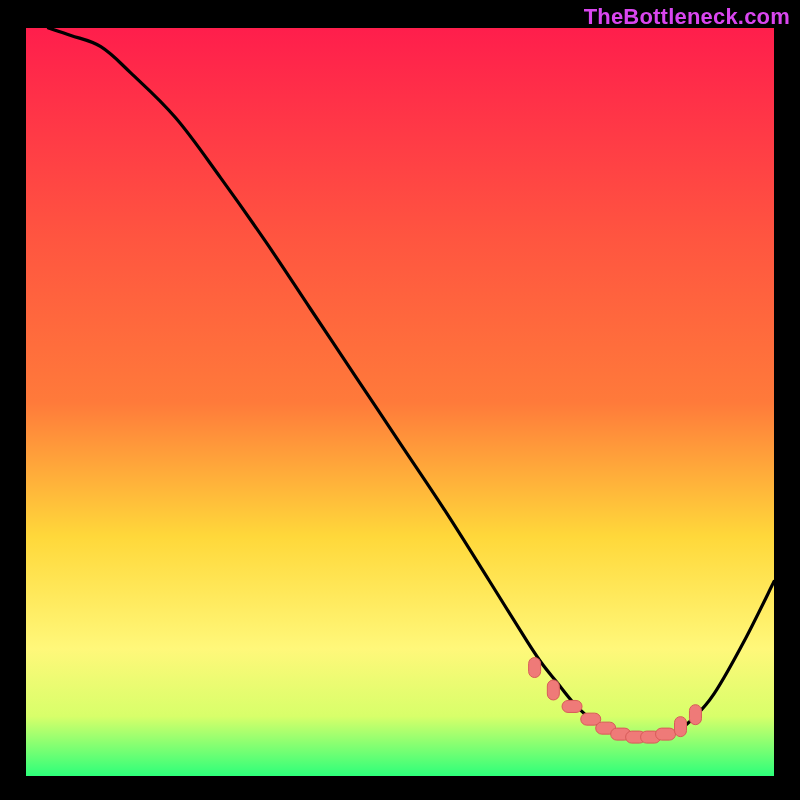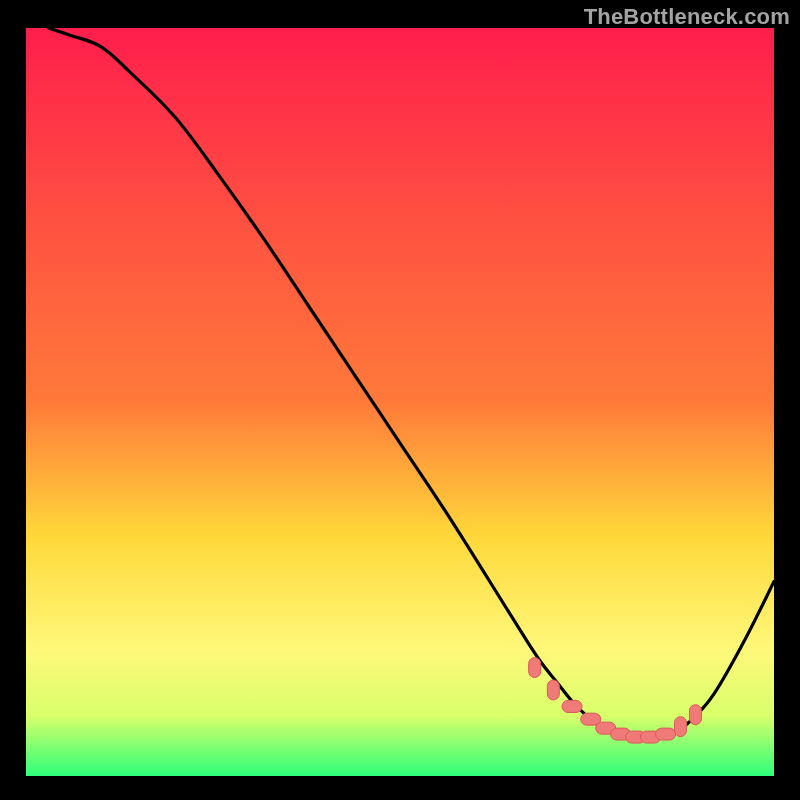--- a/index.html
+++ b/index.html
@@ -14,21 +14,21 @@
   .outer {
     position: relative;
     width: 800px;
     height: 800px;
     background: #000;
   }
   .watermark {
     position: absolute;
     top: 4px;
     right: 10px;
-    color: #a3a3a3;
+    color: #d946ef;
     font-size: 22px;
     font-weight: 600;
     letter-spacing: 0.2px;
     user-select: none;
   }
   .plot-frame {
     position: absolute;
     left: 26px;
     top: 28px;
     width: 748px;

